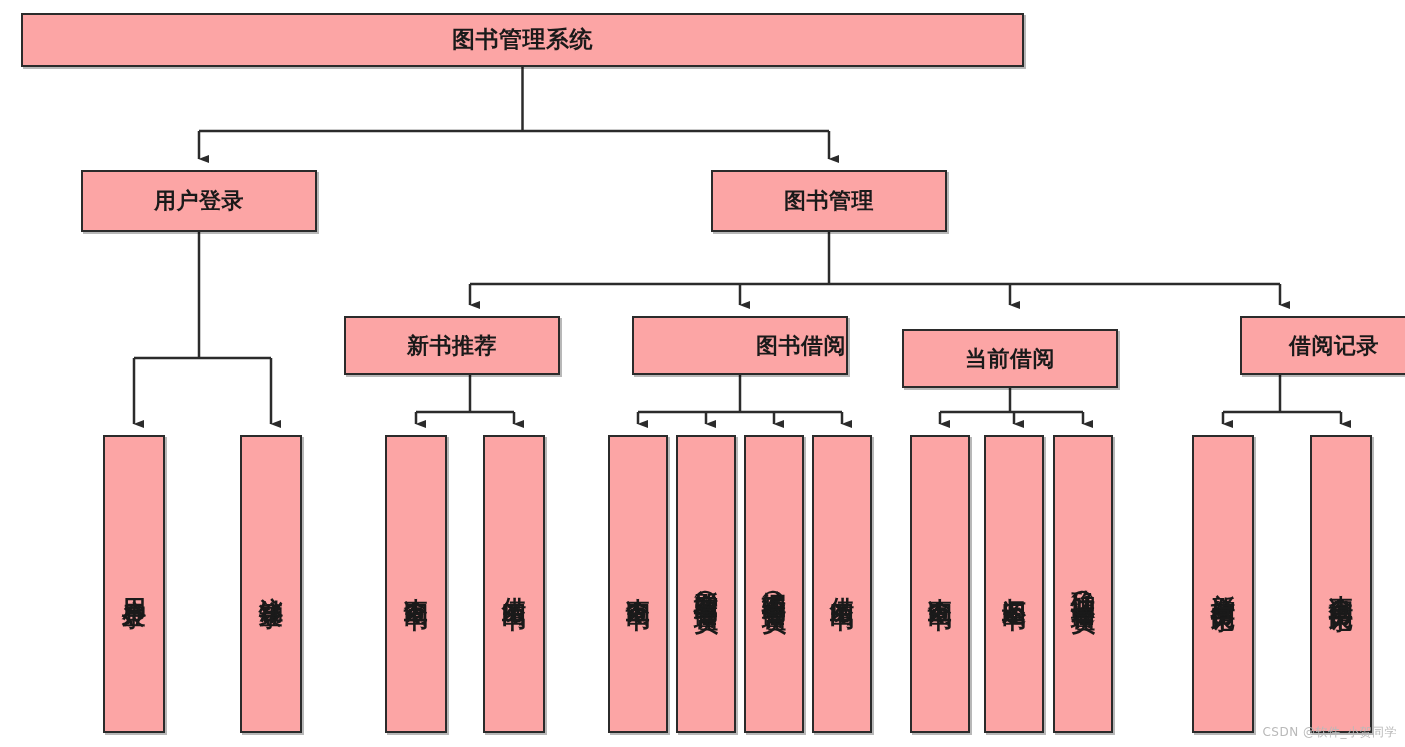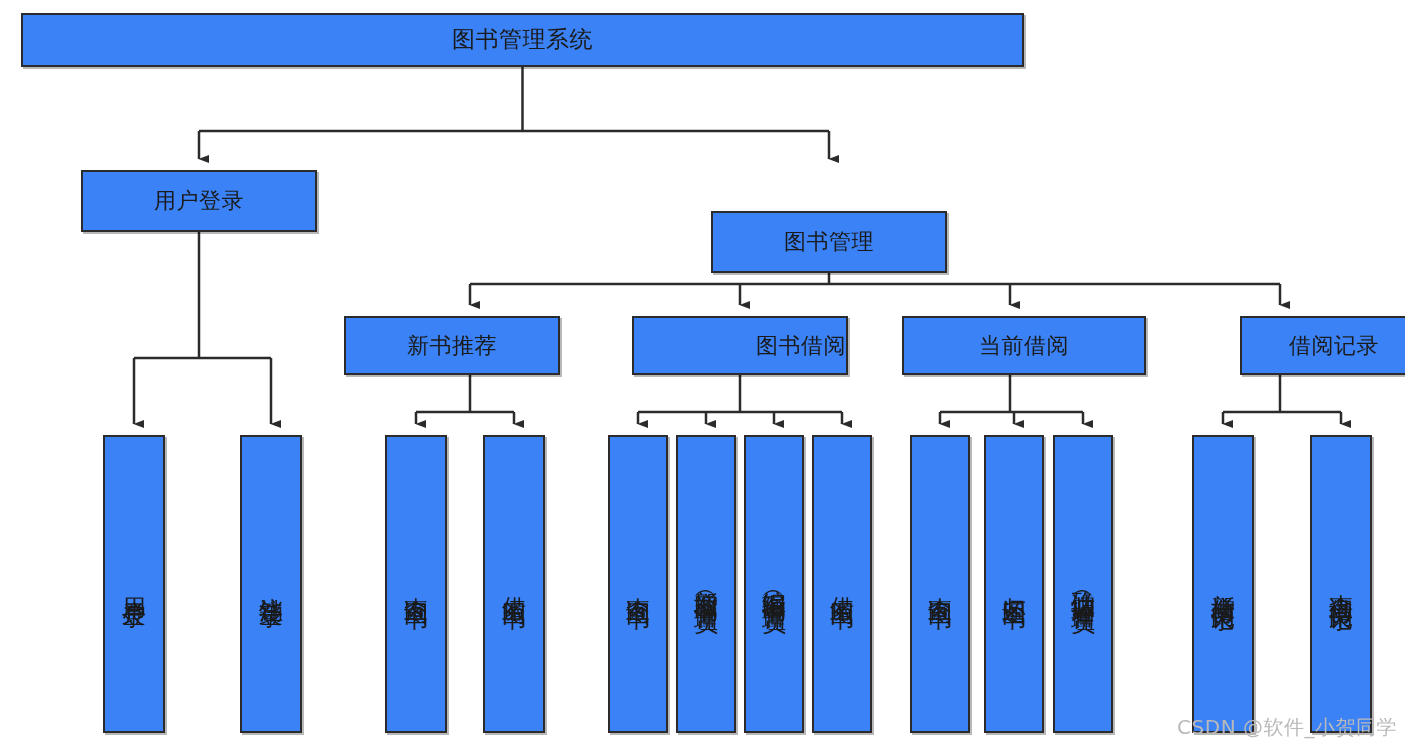--- a/index.html
+++ b/index.html
@@ -24,27 +24,28 @@
     position: absolute;
     top: 0; left: 0;
     width: 1405px;
     height: 747px;
     display: block;
   }
   
   .node {
     position: absolute;
     box-sizing: border-box;
-    background: #3b82f6;
+    background: #fca5a5;
     border: 2.5px solid #2b2b2b;
     box-shadow: 2px 2px 0 rgba(0,0,0,0.28);
     display: flex;
     align-items: center;
     justify-content: center;
     overflow: hidden;
+    font-weight: bold;
   }
   .node .label {
     color: #1a1a1a;
     line-height: 1.18;
     white-space: nowrap;
     text-align: center;
   }
   
   .node.horiz .label {
     font-size: 22px;
@@ -64,21 +65,21 @@
     font-size: 24px;
     letter-spacing: 3px;
     line-height: 1;
     white-space: nowrap;
     max-height: 100%;
   }
   .watermark {
     position: absolute;
     right: 8px;
     bottom: 6px;
-    font-size: 20px;
+    font-size: 12px;
     color: #b9b9b9;
     letter-spacing: 0.5px;
     white-space: nowrap;
     user-select: none;
   }
 </style>
 </head>
 <body>
 
 <div id="diagram-root">
@@ -126,30 +127,30 @@
       </g>
   </svg>
 
   <div id="nodes">
       <div class="node horiz root" style="left: 21px; top: 13px; width: 1003px; height: 54px;">
         <div class="label">图书管理系统</div>
       </div>
       <div class="node horiz" style="left: 81px; top: 170px; width: 236px; height: 62px;">
         <div class="label">用户登录</div>
       </div>
-      <div class="node horiz" style="left: 711px; top: 170px; width: 236px; height: 62px; margin-top: 41px;">
+      <div class="node horiz" style="left: 711px; top: 170px; width: 236px; height: 62px;">
         <div class="label">图书管理</div>
       </div>
       <div class="node horiz" style="left: 344px; top: 316px; width: 216px; height: 59px;">
         <div class="label">新书推荐</div>
       </div>
       <div class="node horiz" style="left: 632px; top: 316px; width: 216px; height: 59px; justify-content: flex-end;">
         <div class="label">图书借阅</div>
       </div>
-      <div class="node horiz" style="left: 902px; top: 316px; width: 244px; height: 59px;">
+      <div class="node horiz" style="left: 902px; top: 329px; width: 216px; height: 59px;">
         <div class="label">当前借阅</div>
       </div>
       <div class="node horiz" style="left: 1240px; top: 316px; width: 188px; height: 59px;">
         <div class="label">借阅记录</div>
       </div>
       <div class="node vert" style="left: 103px; top: 435px; width: 62px; height: 298px;">
         <div class="label">用户登录</div>
       </div>
       <div class="node vert" style="left: 240px; top: 435px; width: 62px; height: 298px;">
         <div class="label">注销登录</div>

